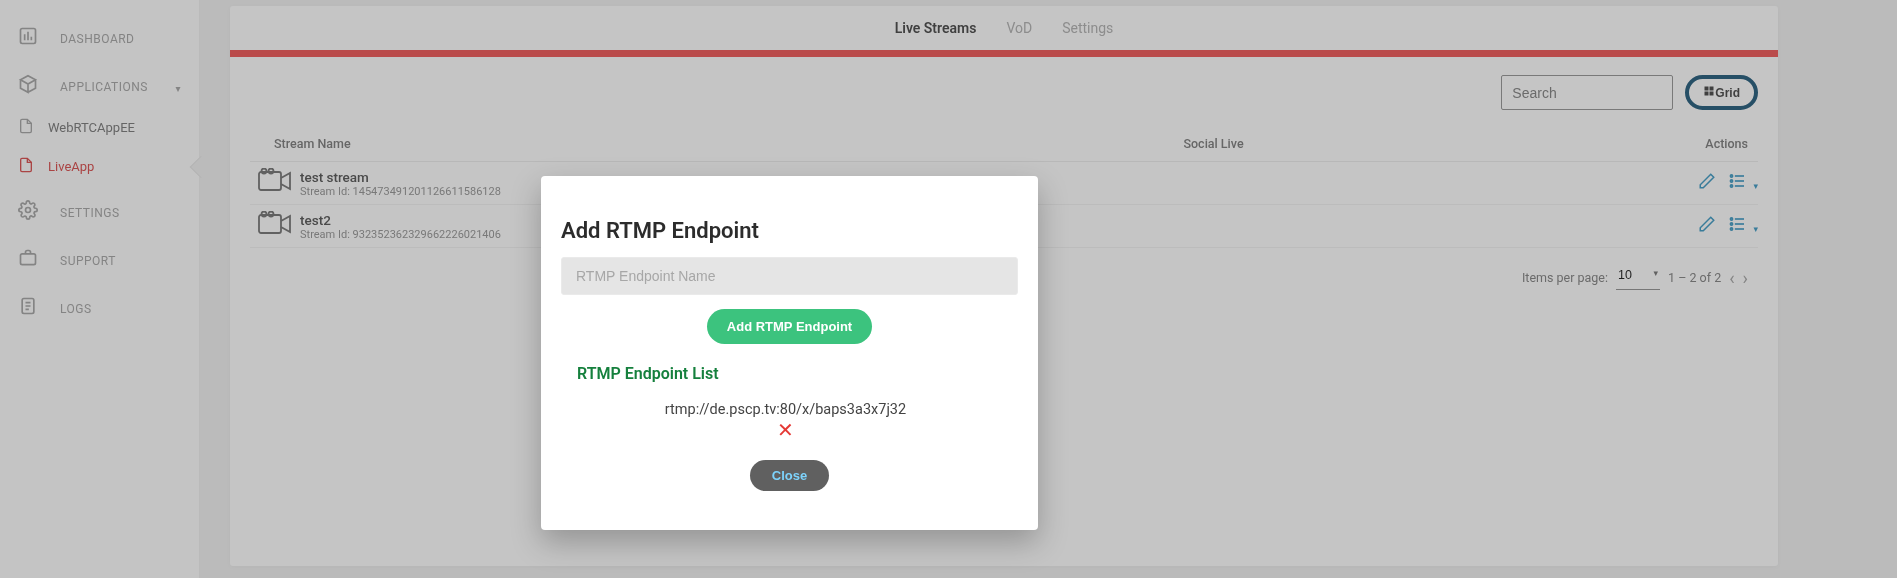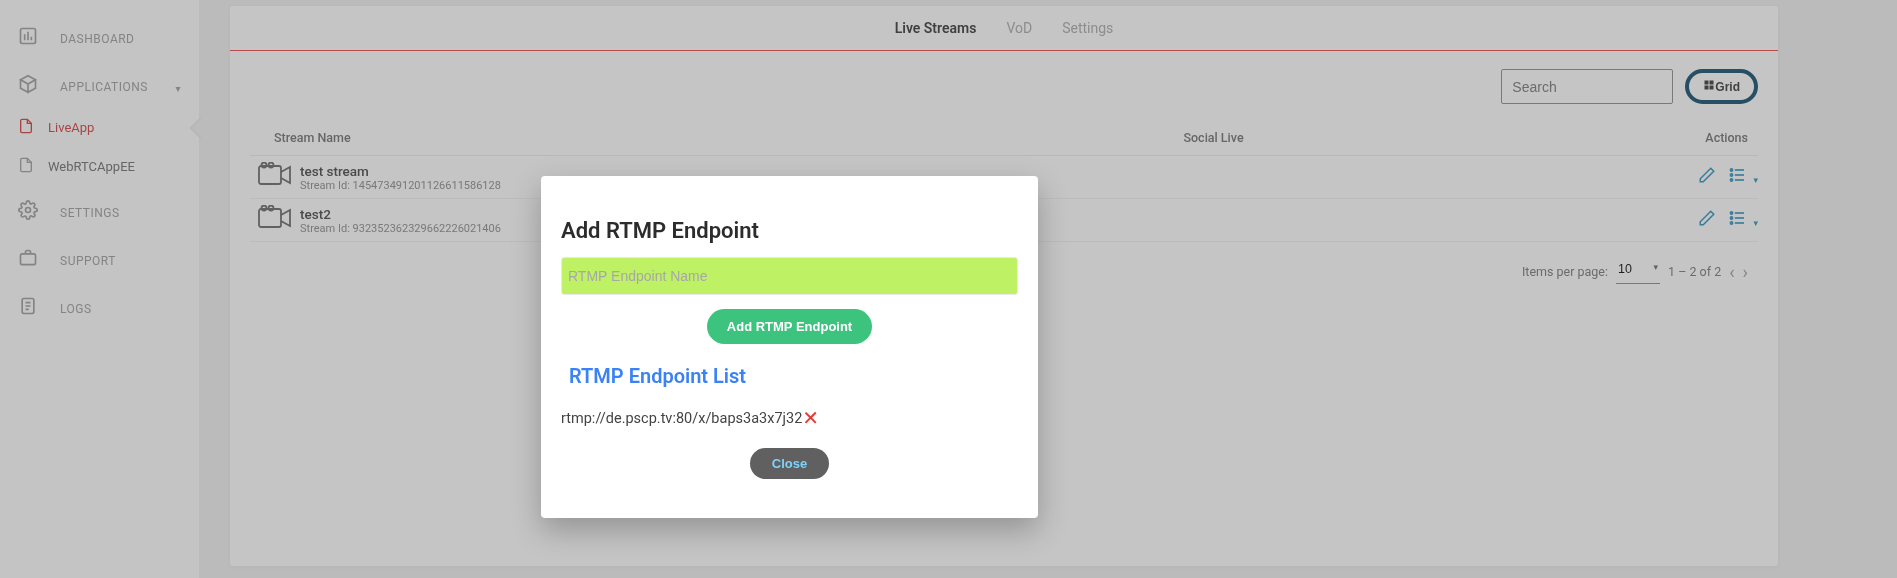--- a/index.html
+++ b/index.html
@@ -78,21 +78,21 @@
   height: 560px;
   background: #ffffff;
   border-radius: 3px;
   box-shadow: 0 1px 4px rgba(0,0,0,0.04);
 }
 .tabs {
   display: flex;
   justify-content: center;
   gap: 30px;
   padding: 14px 0;
-  border-bottom: 1px solid #ef4444;
+  border-bottom: 7px solid #ef4444;
   font-size: 14px;
   color: #a9a9a9;
 }
 .tab { cursor: pointer; }
 .tab.active { color: #343434; font-weight: 600; }
 .toolbar {
   display: flex;
   justify-content: flex-end;
   padding: 24px 20px 4px 20px;
   gap: 12px;
@@ -189,50 +189,51 @@
   position: absolute;
   left: 541px;
   top: 176px;
   width: 497px;
   background: #fff;
   border-radius: 4px;
   padding: 42px 20px 24px 20px;
   box-shadow: 0 12px 30px rgba(0,0,0,0.25);
 }
 .modal h2 { font-size: 22px; font-weight: 600; color: #2c2c2c; margin-bottom: 14px; }
-.modal h3 { font-size: 20px; font-weight: 600; color: #3b82f6; margin: 20px 0 14px 8px; }
+.modal h3 { font-size: 16px; font-weight: 600; color: #15803d; margin: 20px 0 14px 16px; }
 .rtmp-input {
   width: 100%;
-  background: #bef264;
+  background: #e5e5e5;
   border: 1px solid #eaeaea;
   border-radius: 3px;
-  padding: 10px 6px;
+  padding: 10px 14px;
   font-size: 14px;
   color: #555;
 }
 .rtmp-input::placeholder { color: #a7a7a7; }
 .btn-add {
   background: #3cc37e;
   color: #fff;
   border: none;
   border-radius: 18px;
   padding: 10px 20px;
   font-size: 13px;
   font-weight: 600;
   cursor: pointer;
   margin: 14px auto 8px auto;
   display: block;
 }
 .endpoint-row {
   display: flex;
-  justify-content: flex-start;
+  justify-content: space-between;
   align-items: center;
   font-size: 14.5px;
   color: #444;
   padding: 4px 8px 4px 0;
+  flex-direction: column;
 }
 .endpoint-row .del { color: #e53935; cursor: pointer; font-size: 20px; }
 .btn-close {
   background: #606060;
   color: #7dd3fc;
   border: none;
   border-radius: 18px;
   padding: 8px 22px;
   font-size: 13px;
   font-weight: 600;
@@ -258,38 +259,38 @@
   <div class="nav-item has-sub">
     <span class="icon-box">
       <svg width="20" height="20" viewBox="0 0 24 24" fill="none" stroke="currentColor" stroke-width="2">
           <path d="M12 2 L21 7 L12 12 L3 7 Z M3 7 V17 L12 22 V12 M21 7 V17 L12 22"></path>
         </svg>
     </span>
     <span>APPLICATIONS</span>
     <span class="chev">▾</span>
   </div>
 
-  <div class="sub-item active">
+  <div class="sub-item">
     <span class="icon-box">
       <svg class="doc-icon" width="16" height="16" viewBox="0 0 24 24" fill="none" stroke-width="2">
           <path d="M14 2H6a2 2 0 0 0-2 2v16a2 2 0 0 0 2 2h12a2 2 0 0 0 2-2V8z"></path>
           <polyline points="14 2 14 8 20 8"></polyline>
         </svg>
     </span>
-    <span>LiveApp</span>
-    <span class="sub-pointer"></span>
-  </div>
-  <div class="sub-item">
+    <span>WebRTCAppEE</span>
+  </div>
+  <div class="sub-item active">
     <span class="icon-box">
       <svg class="doc-icon" width="16" height="16" viewBox="0 0 24 24" fill="none" stroke-width="2">
           <path d="M14 2H6a2 2 0 0 0-2 2v16a2 2 0 0 0 2 2h12a2 2 0 0 0 2-2V8z"></path>
           <polyline points="14 2 14 8 20 8"></polyline>
         </svg>
     </span>
-    <span>WebRTCAppEE</span>
+    <span>LiveApp</span>
+    <span class="sub-pointer"></span>
   </div>
 
   <div class="nav-item">
     <span class="icon-box">
       <svg width="20" height="20" viewBox="0 0 24 24" fill="none" stroke="currentColor" stroke-width="2">
           <circle cx="12" cy="12" r="3"></circle>
           <path d="M19.4 15a1.65 1.65 0 0 0 .33 1.82l.06.06a2 2 0 1 1-2.83 2.83l-.06-.06a1.65 1.65 0 0 0-1.82-.33 1.65 1.65 0 0 0-1 1.51V21a2 2 0 0 1-4 0v-.09a1.65 1.65 0 0 0-1-1.51 1.65 1.65 0 0 0-1.82.33l-.06.06a2 2 0 1 1-2.83-2.83l.06-.06a1.65 1.65 0 0 0 .33-1.82 1.65 1.65 0 0 0-1.51-1H3a2 2 0 0 1 0-4h.09a1.65 1.65 0 0 0 1.51-1 1.65 1.65 0 0 0-.33-1.82l-.06-.06a2 2 0 1 1 2.83-2.83l.06.06a1.65 1.65 0 0 0 1.82.33h0a1.65 1.65 0 0 0 1-1.51V3a2 2 0 0 1 4 0v.09a1.65 1.65 0 0 0 1 1.51h0a1.65 1.65 0 0 0 1.82-.33l.06-.06a2 2 0 1 1 2.83 2.83l-.06.06a1.65 1.65 0 0 0-.33 1.82v0a1.65 1.65 0 0 0 1.51 1H21a2 2 0 0 1 0 4h-.09a1.65 1.65 0 0 0-1.51 1z"></path>
         </svg>
     </span>
     <span>SETTINGS</span>

